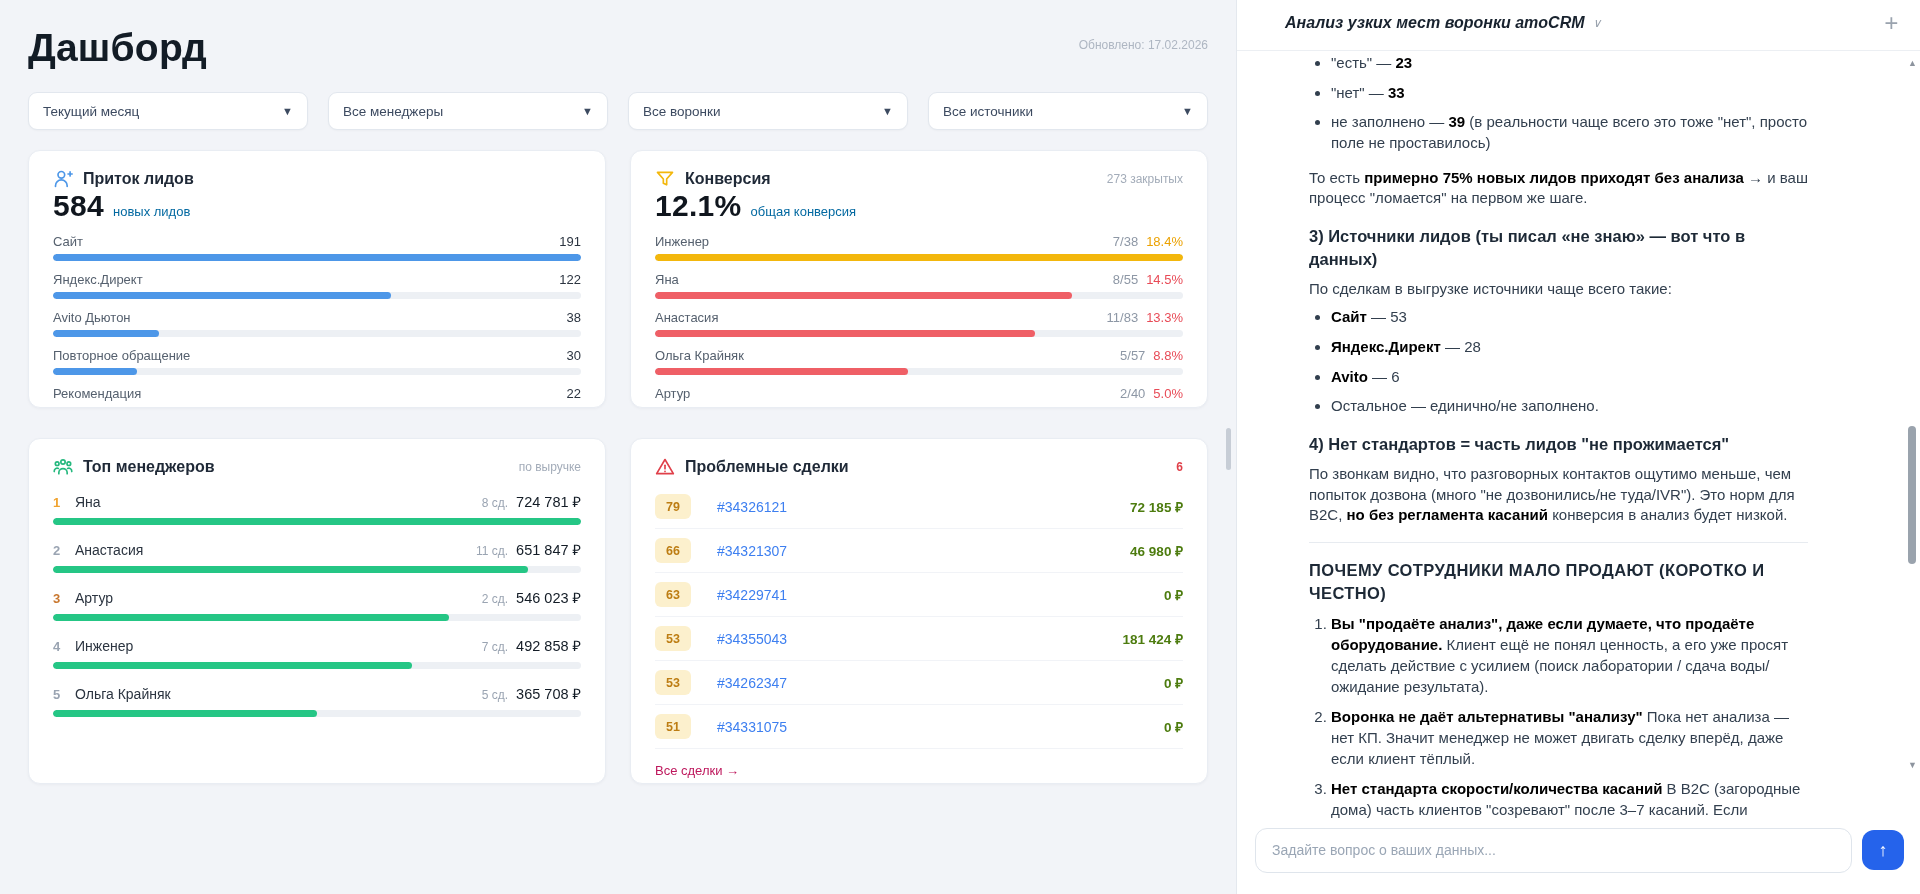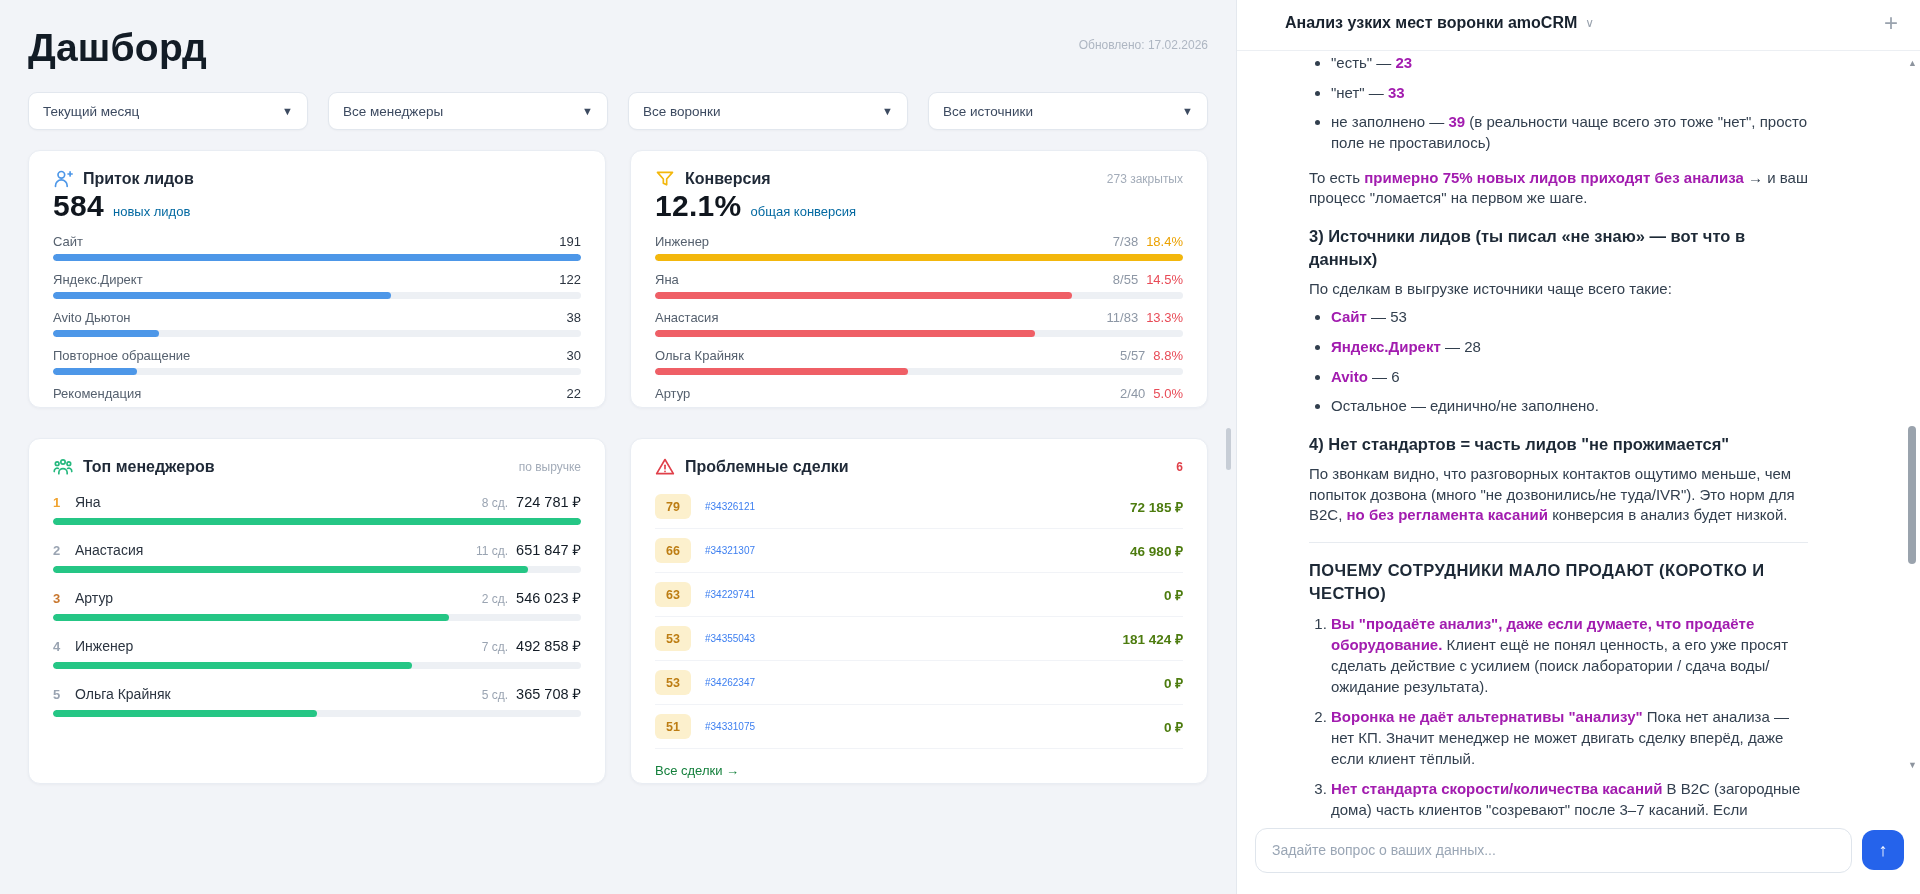--- a/index.html
+++ b/index.html
@@ -48,40 +48,40 @@
   .mrow-top { display:flex; align-items:baseline; font-size:14px; }
   .rank { width:22px; font-weight:700; font-size:13px; }
   .mname { color:#2b3440; }
   .mdeals { margin-left:auto; color:#9aa4b2; font-size:12px; margin-right:8px; }
   .mamount { font-weight:400; font-size:14.5px; color:#131c26; }
   .mrow .bar { margin-top:7px; }
 
   .prow { display:flex; align-items:center; padding:9px 0; border-bottom:1px solid #f1f3f7; }
   .pscore { width:36px; height:25px; border-radius:6px; background:#fcf0cd; color:#bd7d13; font-weight:700;
             font-size:12.5px; display:flex; align-items:center; justify-content:center; }
-  .pid { margin-left:14px; font-size:10px; color:#3d7ff0; text-decoration:none; cursor:pointer; }
+  .pid { margin-left:26px; font-size:14px; color:#3d7ff0; text-decoration:none; cursor:pointer; }
   .pamount { margin-left:auto; font-size:13.5px; font-weight:700; color:#4d7c0f; }
-  .alldeals { display:inline-block; margin-top:14px; font-size:13px; color:#15803d; text-decoration:none; cursor:pointer; }
+  .alldeals { display:inline-block; margin-top:14px; font-size:13px; color:#be185d; text-decoration:none; cursor:pointer; }
 
   .left-thumb { position:absolute; right:5px; top:428px; width:5px; height:42px; border-radius:3px; background:#c7cdd6; }
 
   
   .right { position:relative; width:684px; height:894px; background:#fff; border-left:1px solid #e4e8ee; display:flex; flex-direction:column; }
-  .rhead { height:51px; flex:none; display:flex; align-items:center; padding:0 22px 4px 48px; border-bottom:1px solid #eceff3; }
+  .rhead { height:51px; flex:none; display:flex; align-items:center; padding:0 22px 4px 48px; border-bottom:1px solid #eceff3;font-style:italic; }
   .rtitle { font-size:16px; font-weight:700; color:#18222e; }
   .rchev { margin-left:8px; color:#9aa3ae; font-size:12px; cursor:pointer; }
   .rplus { margin-left:auto; color:#9aa3ae; font-size:24px; font-weight:300; line-height:1; cursor:pointer; }
 
   .rcontent { flex:1; overflow:hidden; padding:6px 112px 0 72px; font-size:15px; line-height:1.38; color:#323f4e; }
   .rcontent ul { list-style:disc; padding-left:22px; margin:6px 0 14px 0; }
   .rcontent ul li { margin-bottom:9px; }
   .rcontent ol { padding-left:22px; margin:8px 0 10px 0; }
   .rcontent ol li { margin-bottom:10px; }
   .rcontent p { margin:0 0 14px 0; }
-  .rcontent b { color:#a21caf;margin-top:12px; }
+  .rcontent b { color:#000000;margin-top:12px; }
   .r-h3 { font-size:16.5px; font-weight:700; color:#1d2936; margin:16px 0 8px 0; }
   .r-h2 { font-size:16.5px; font-weight:800; color:#1d2936; letter-spacing:.4px; margin:14px 0 10px 0; }
   .r-hr { border:none; border-top:1px solid #e7ebf0; margin:16px 0; }
 
   .rscroll { position:absolute; top:58px; right:1px; width:13px; height:712px; }
   .rscroll .arr { position:absolute; left:0; width:13px; text-align:center; color:#8d949e; font-size:9px; cursor:pointer; }
   .rscroll .arr.up { top:0; }
   .rscroll .arr.down { bottom:0; }
   .rscroll .thumb { position:absolute; left:2px; top:368px; width:8px; height:138px; border-radius:4px; background:#9aa3ad; cursor:pointer; }
 

